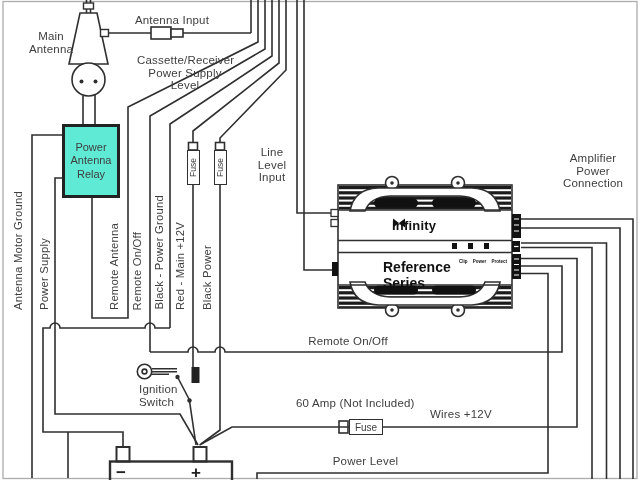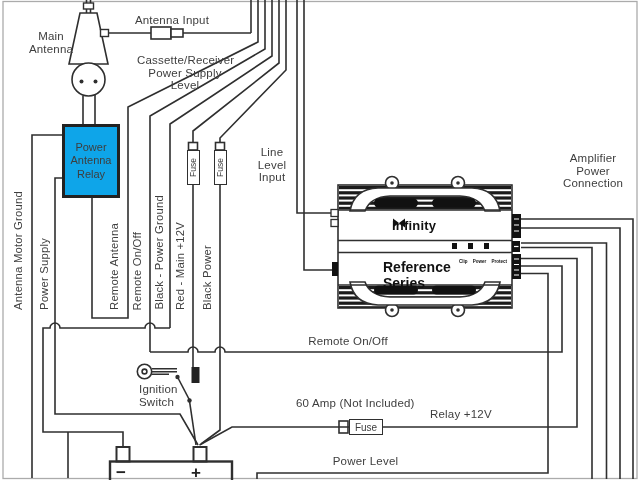--- a/index.html
+++ b/index.html
@@ -4,21 +4,21 @@
 <style>
   html,body{margin:0;padding:0;background:#fff;}
   .canvas{position:relative;width:640px;height:480px;background:#fff;overflow:hidden;
           font-family:"Liberation Sans",sans-serif;color:#3e3e3e;}
   .canvas svg{position:absolute;left:0;top:0;}
   .lbl{position:absolute;font-size:11.5px;line-height:12.5px;letter-spacing:.2px;color:#3e3e3e;}
   .ctr{text-align:center;}
   .vlabel{position:absolute;bottom:170px;writing-mode:vertical-rl;transform:rotate(180deg);
           white-space:nowrap;font-size:11.3px;letter-spacing:.2px;color:#3e3e3e;}
   .relay{position:absolute;left:62px;top:124px;width:52px;height:68px;border:3px solid #222;
-         background:#0ea5e9;display:flex;align-items:center;justify-content:center;
+         background:#5eead4;display:flex;align-items:center;justify-content:center;
          text-align:center;font-size:11px;line-height:13.5px;}
   .fusev{position:absolute;width:11px;height:33px;border:1.6px solid #2f2f2f;background:#fff;
          display:flex;align-items:center;justify-content:center;}
   .fusev span{writing-mode:vertical-rl;transform:rotate(180deg);font-size:8.5px;color:#3e3e3e;}
   .fuseh{position:absolute;left:349px;top:419px;width:32px;height:14px;border:1.6px solid #2f2f2f;
          background:#fff;display:flex;align-items:center;justify-content:center;
          font-size:10px;color:#3e3e3e;}
   .battsym{position:absolute;font-size:17px;font-weight:bold;color:#222;}
   .amp-logo{position:absolute;left:392px;top:218px;display:flex;align-items:center;gap:4px;}
   .amp-logo .brand{font-size:13px;font-weight:bold;color:#111;letter-spacing:.2px;}
@@ -180,21 +180,21 @@
   <div class="relay">
     <span>Power Antenna Relay</span>
   </div>
 
   <div class="lbl" style="left:139px;top:383px;width:50px;">Ignition Switch</div>
 
   <div class="lbl ctr" style="left:298px;top:335px;width:100px;">Remote On/Off</div>
 
   <div class="lbl" style="left:296px;top:397px;width:140px;">60 Amp (Not Included)</div>
 
-  <div class="lbl" style="left:430px;top:408px;width:90px;">Relay +12V</div>
+  <div class="lbl" style="left:430px;top:408px;width:90px;">Wires +12V</div>
 
   <div class="lbl ctr" style="left:318px;top:455px;width:95px;">Power Level</div>
 
   <div class="fusev" style="left:186.5px;top:150px;">
     <span>Fuse</span>
   </div>
   <div class="fusev" style="left:213.5px;top:150px;">
     <span>Fuse</span>
   </div>
   <div class="fuseh">

